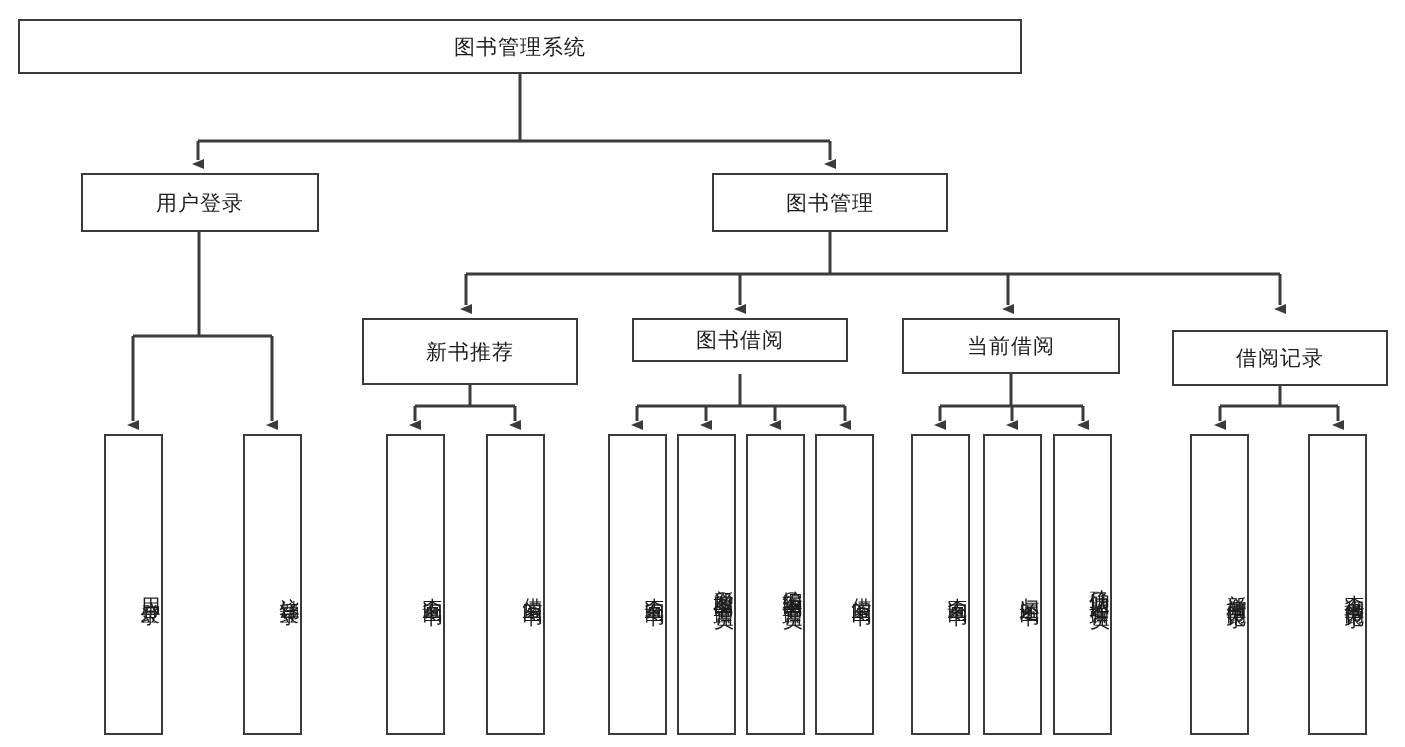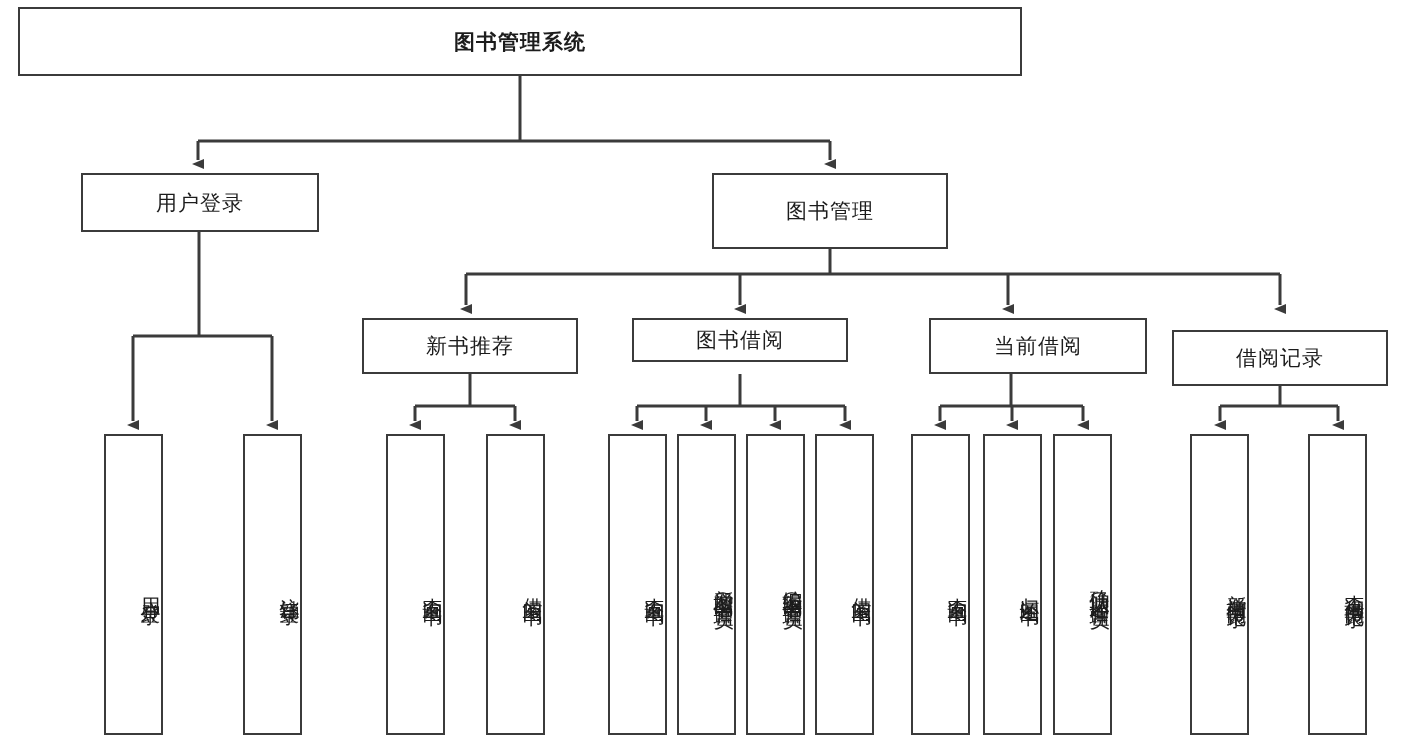--- a/index.html
+++ b/index.html
@@ -94,38 +94,38 @@
       <path d="M1012,406 L1012,421" marker-end="url(#arrow)"></path>
       <path d="M1083,406 L1083,421" marker-end="url(#arrow)"></path>
 
       <path d="M1280,374 L1280,406"></path>
       <path d="M1220,406 L1338,406"></path>
       <path d="M1220,406 L1220,421" marker-end="url(#arrow)"></path>
       <path d="M1338,406 L1338,421" marker-end="url(#arrow)"></path>
     </g>
   </svg>
 
-  <div class="node h" style="left:18px;top:7px;width:1004px;height:69px;font-weight:bold;">
+  <div class="node h" style="left:18px;top:19px;width:1004px;height:55px;">
     <span>图书管理系统</span>
   </div>
 
   <div class="node h" style="left:81px;top:173px;width:238px;height:59px;">
     <span>用户登录</span>
   </div>
-  <div class="node h" style="left:712px;top:173px;width:236px;height:76px;">
+  <div class="node h" style="left:712px;top:173px;width:236px;height:59px;">
     <span>图书管理</span>
   </div>
 
-  <div class="node h" style="left:362px;top:318px;width:216px;height:56px;">
+  <div class="node h" style="left:362px;top:318px;width:216px;height:67px;">
     <span>新书推荐</span>
   </div>
   <div class="node h" style="left:632px;top:318px;width:216px;height:44px;">
     <span>图书借阅</span>
   </div>
-  <div class="node h" style="left:902px;top:318px;width:218px;height:56px;margin-left:27px;">
+  <div class="node h" style="left:902px;top:318px;width:218px;height:56px;">
     <span>当前借阅</span>
   </div>
   <div class="node h" style="left:1172px;top:330px;width:216px;height:56px;">
     <span>借阅记录</span>
   </div>
 
   <div class="node v" style="left:104px;top:434px;width:59px;height:301px;">
     <span>用户登录</span>
   </div>
   <div class="node v" style="left:243px;top:434px;width:59px;height:301px;">

